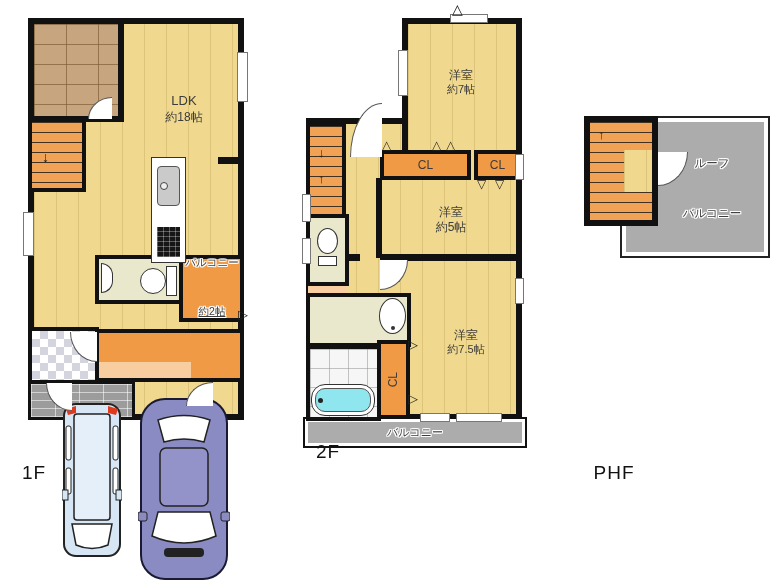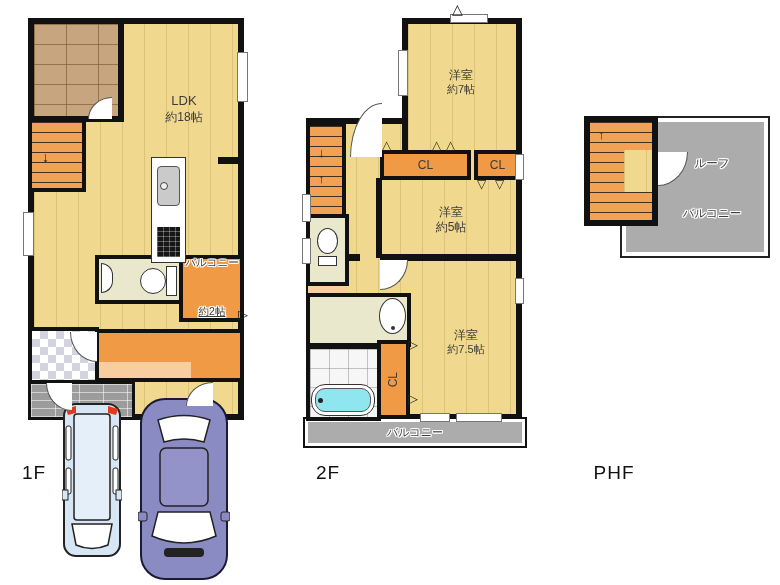--- a/index.html
+++ b/index.html
@@ -196,21 +196,21 @@
   </div>
   <div class="label" style="left:474px;top:150px;width:47px;height:30px;">
     <span style="font-size:12px;">CL</span>
   </div>
   <div class="label" style="left:377px;top:340px;width:33px;height:79px;">
     <span class="vert" style="font-size:12px;">CL</span>
   </div>
   <div class="label halo" style="left:340px;top:421px;width:150px;height:24px;">
     <span style="font-size:11px;">バルコニー</span>
   </div>
-  <div class="label floorlabel" style="left:306px;top:462px;width:44px;height:22px;">
+  <div class="label floorlabel" style="left:306px;top:441px;width:44px;height:22px;">
     <span>2F</span>
   </div>
 
   <div class="abs z2" style="left:620px;top:116px;width:150px;height:142px;background:#fff;border:2px solid #222;"></div>
   <div class="abs gray z3" style="left:626px;top:122px;width:138px;height:130px;"></div>
   <div class="abs stairs w6 z4" style="left:584px;top:116px;width:74px;height:110px;"></div>
   <div class="abs wood z5" style="left:624px;top:150px;width:28px;height:42px;"></div>
   <span class="icon" style="left:598px;top:128px;font-size:13px;z-index:7;">↑</span>
   <div class="abs arc arc-br z5" style="left:658px;top:152px;width:30px;height:34px;"></div>
   <div class="label halo" style="left:660px;top:168px;width:104px;height:40px;">

